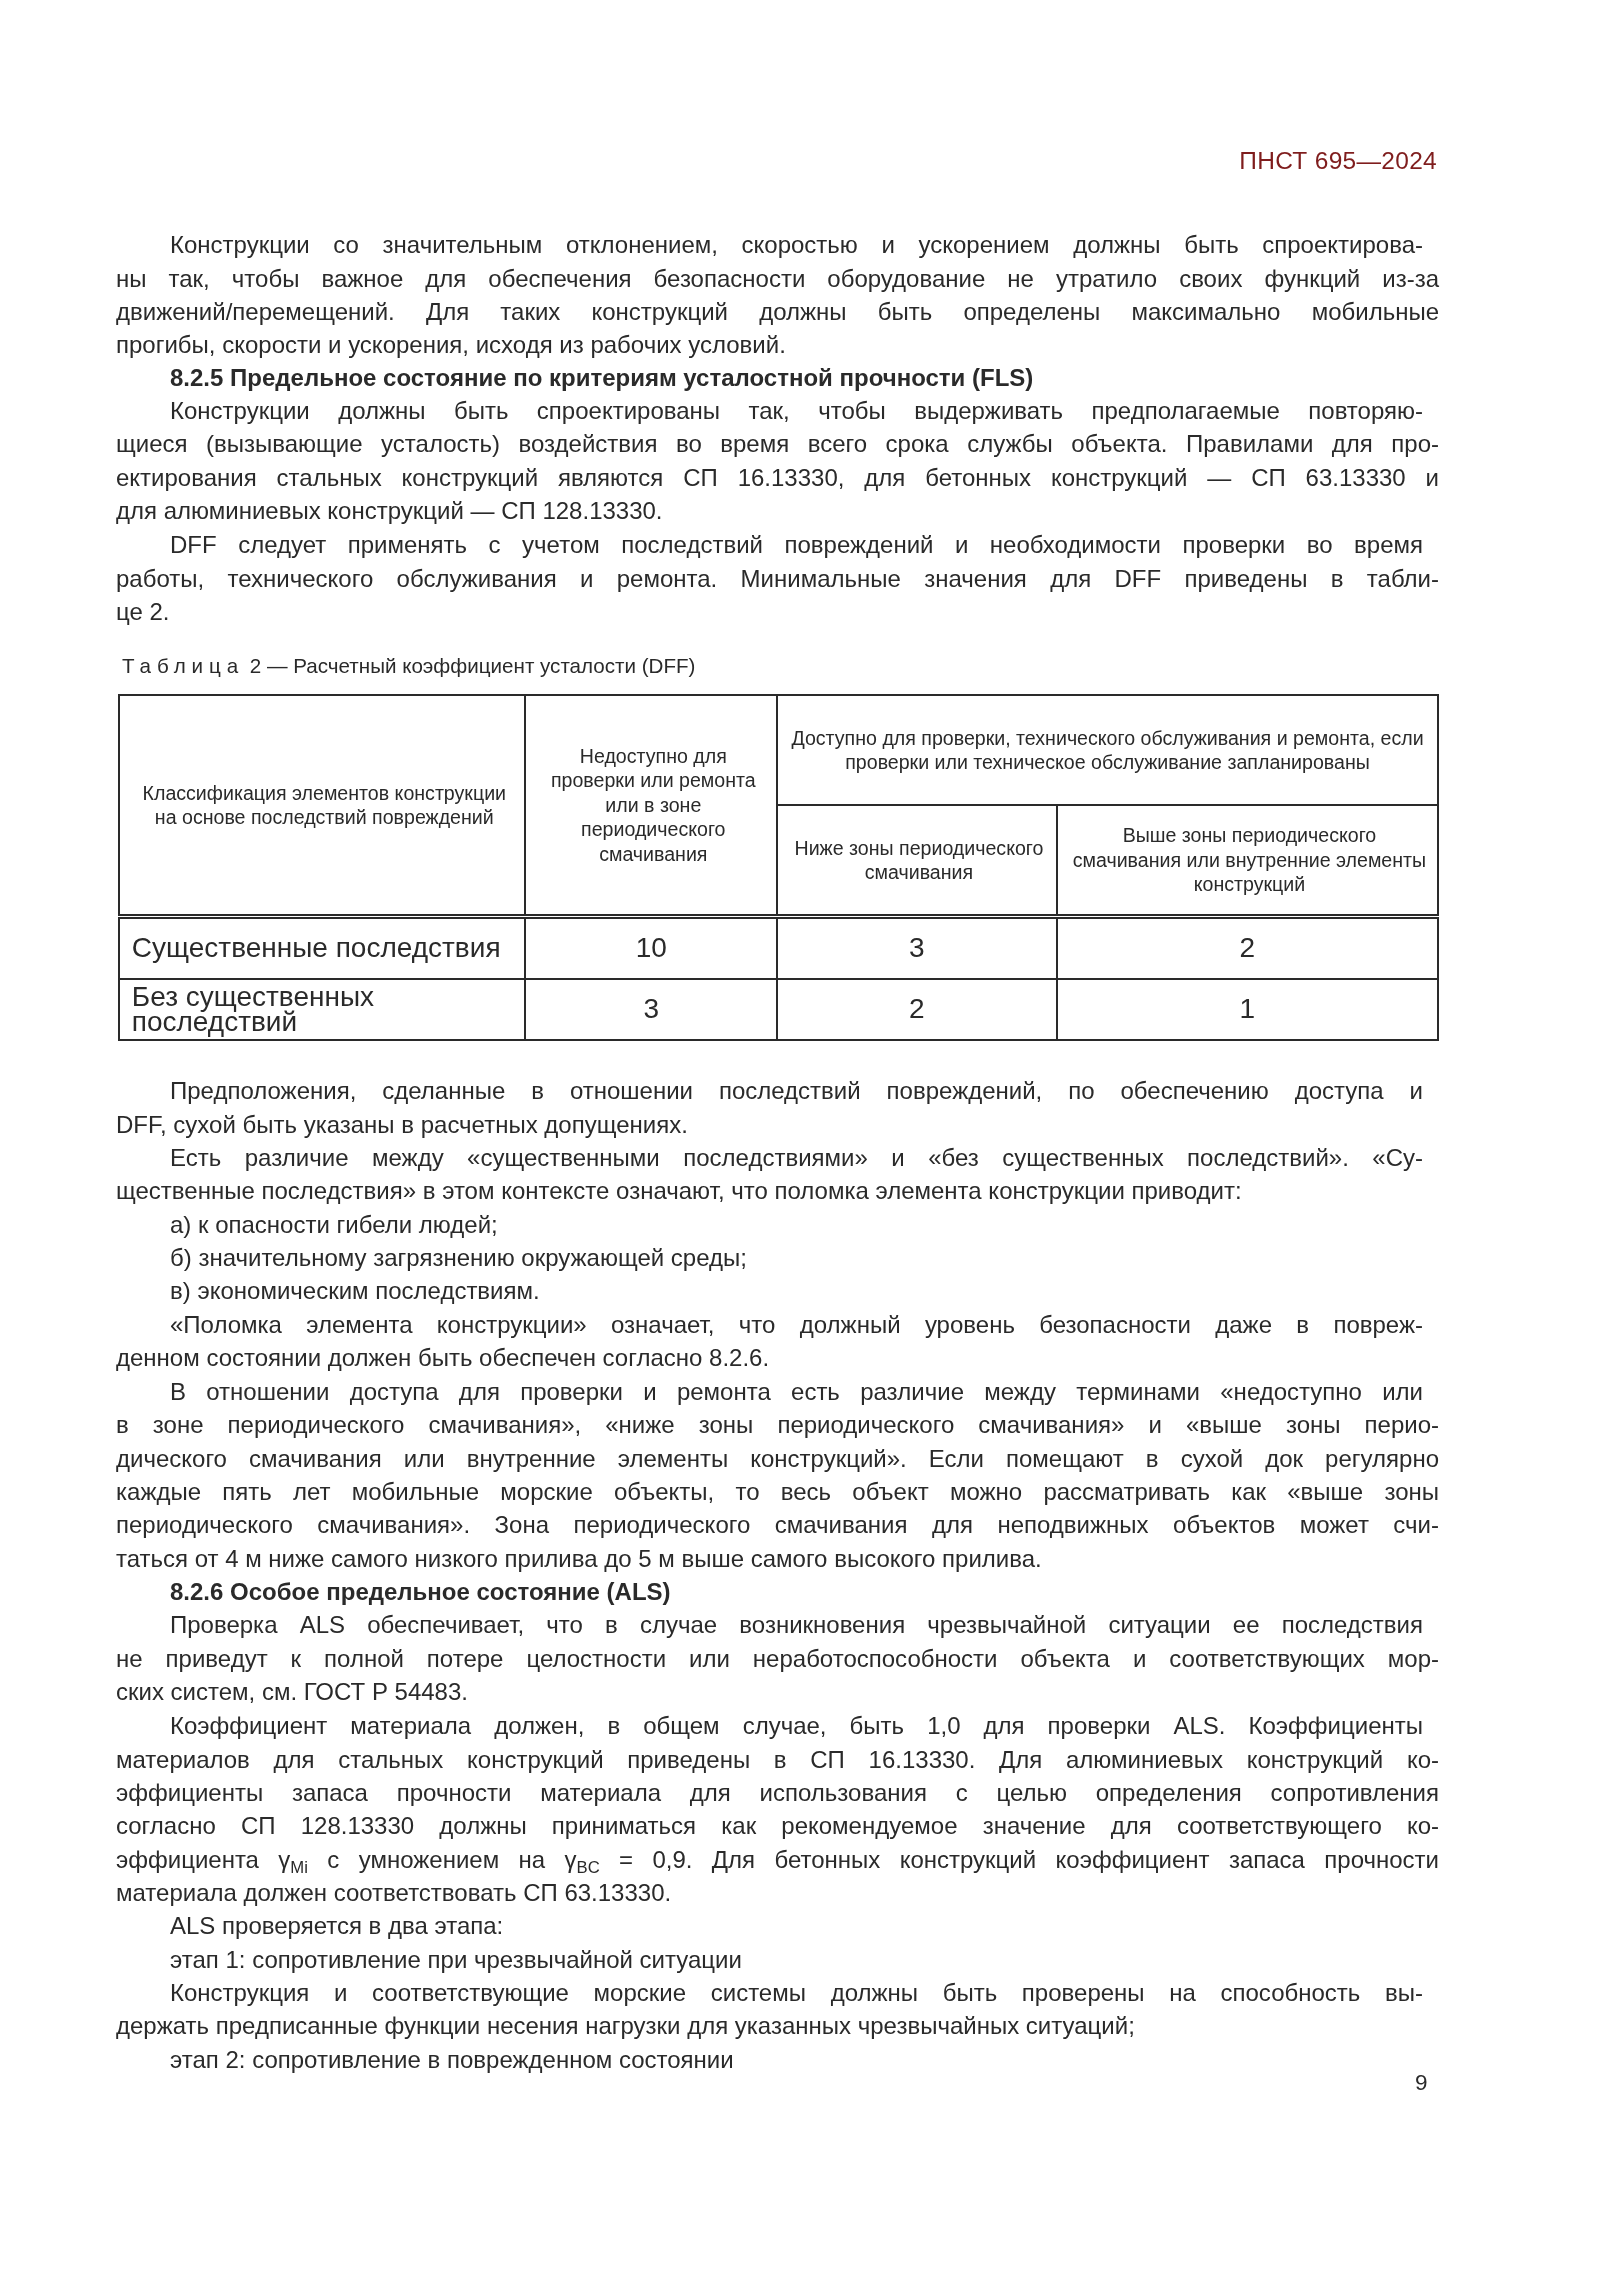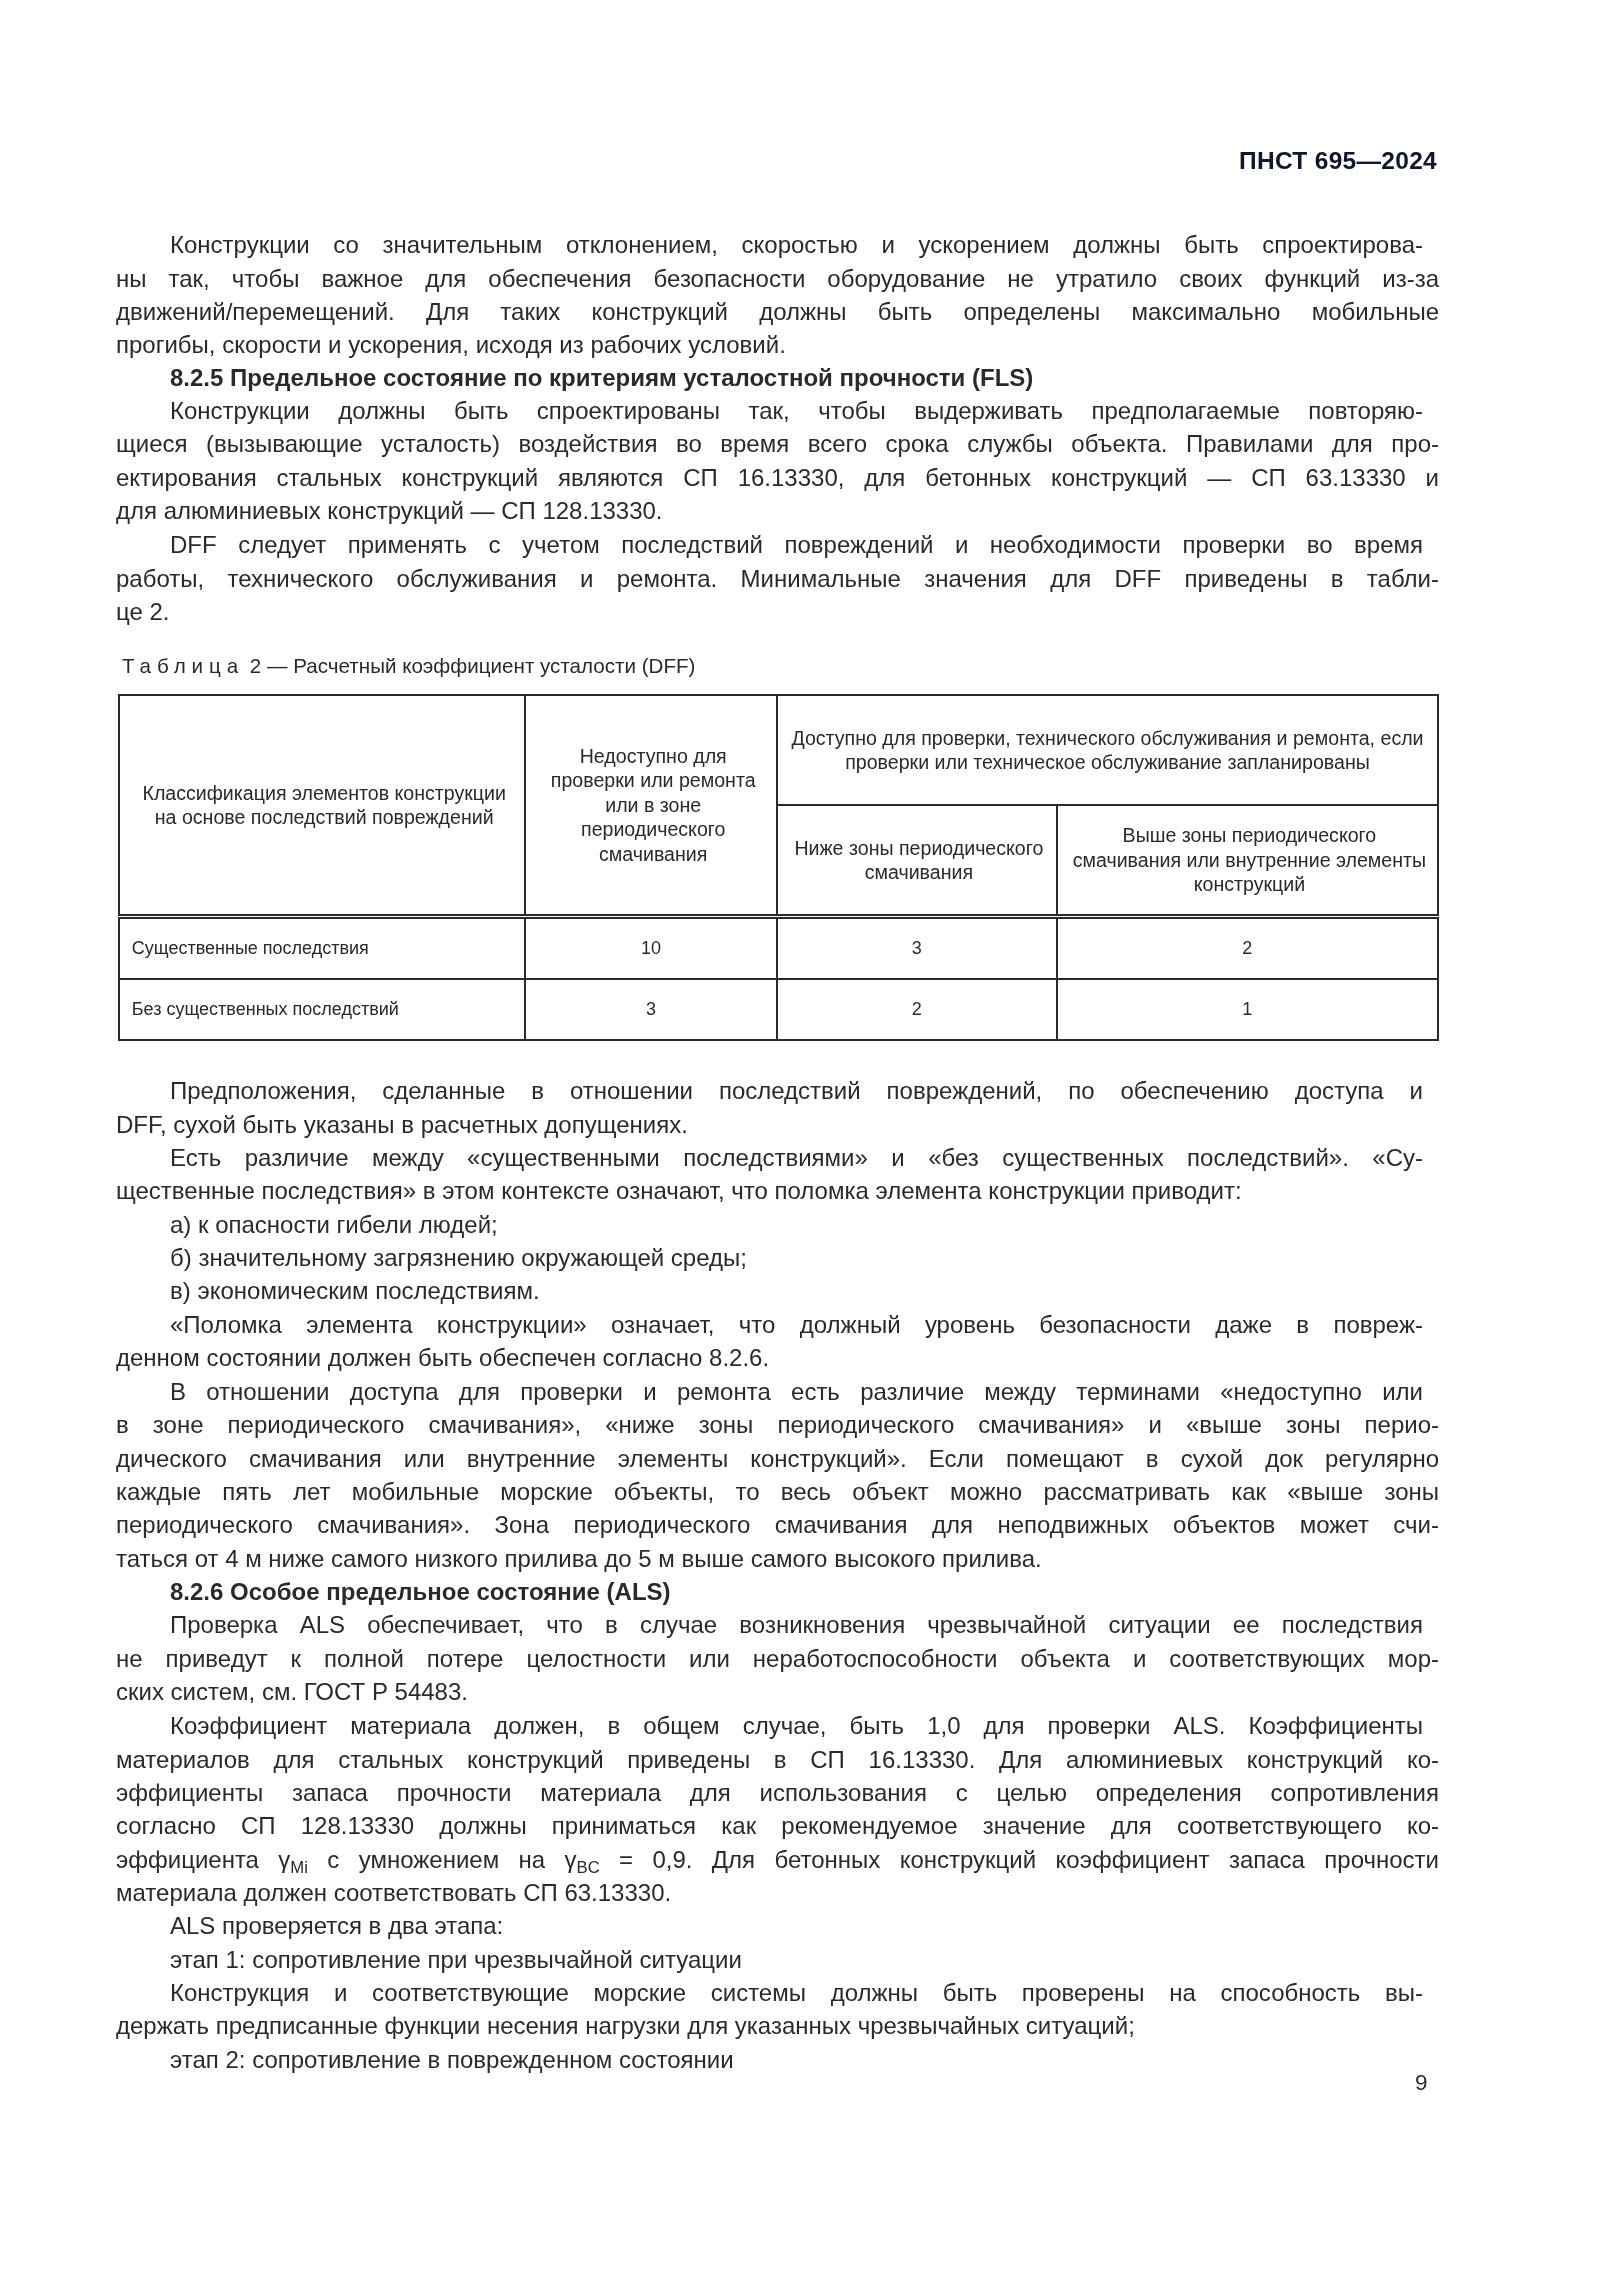--- a/index.html
+++ b/index.html
@@ -1,33 +1,33 @@
 <!DOCTYPE html>
 <html><head>
 <meta charset="utf-8">
 <style>
   html, body { margin: 0; padding: 0; background: #ffffff; }
   body { width: 1621px; height: 2293px; position: relative; overflow: hidden;
          font-family: "Liberation Sans", sans-serif; color: #2a2a2a; }
-  .hdr { position: absolute; right: 184px; top: 147px; font-weight: bold; font-size: 24.5px; color: #0f172a; letter-spacing: 0.3px; }
+  .hdr { position: absolute; right: 184px; top: 147px; font-weight: normal; font-size: 24.5px; color: #7f1d1d; letter-spacing: 0.3px; }
   .line { position: absolute; left: 116px; width: 1323px; font-size: 24px; line-height: 33px; height: 33px;
           white-space: nowrap; text-align: justify; text-align-last: justify; }
   .line.ind { left: 170px; width: 1253px; }
   .line.last { text-align-last: left; }
   .line.b { font-weight: bold; }
   sub { font-size: 16.7px; vertical-align: -4.9px; line-height: 0; }
   .cap { position: absolute; left: 116px; top: 651px; font-size: 20.6px; line-height: 29px; margin-left: 6px; }
   .cap .sp { letter-spacing: 5.9px; }
   table.t { position: absolute; left: 118px; top: 694px; width: 1321px; border-collapse: collapse;
             font-size: 19.6px; line-height: 24.5px; }
   table.t td { border: 2.5px solid #2a2a2a; text-align: center; vertical-align: middle; padding: 0 7.8px; }
   table.t tr.head1 td { height: 108px; }
   table.t tr.head2 td { height: 108px; }
   table.t tr.head2 td, table.t tr.head1 td.rs { border-bottom: 5.9px double #2a2a2a; padding-left: 12px; }
-  table.t tr.r td { height: 59px; font-size: 18px; }
+  table.t tr.r td { height: 59px; font-size: 28px; }
   table.t td.lbl { text-align: left; padding-left: 11.8px; }
   .pnum { position: absolute; left: 1415px; top: 2070px; font-size: 22.5px; }
 </style>
 </head>
 <body>
 
 <div class="hdr">ПНСТ 695—2024</div>
 
 <div class="line ind" style="top:228px">Конструкции со значительным отклонением, скоростью и ускорением должны быть спроектирова-</div>
 <div class="line" style="top:262px">ны так, чтобы важное для обеспечения безопасности оборудование не утратило своих функций из-за</div>

